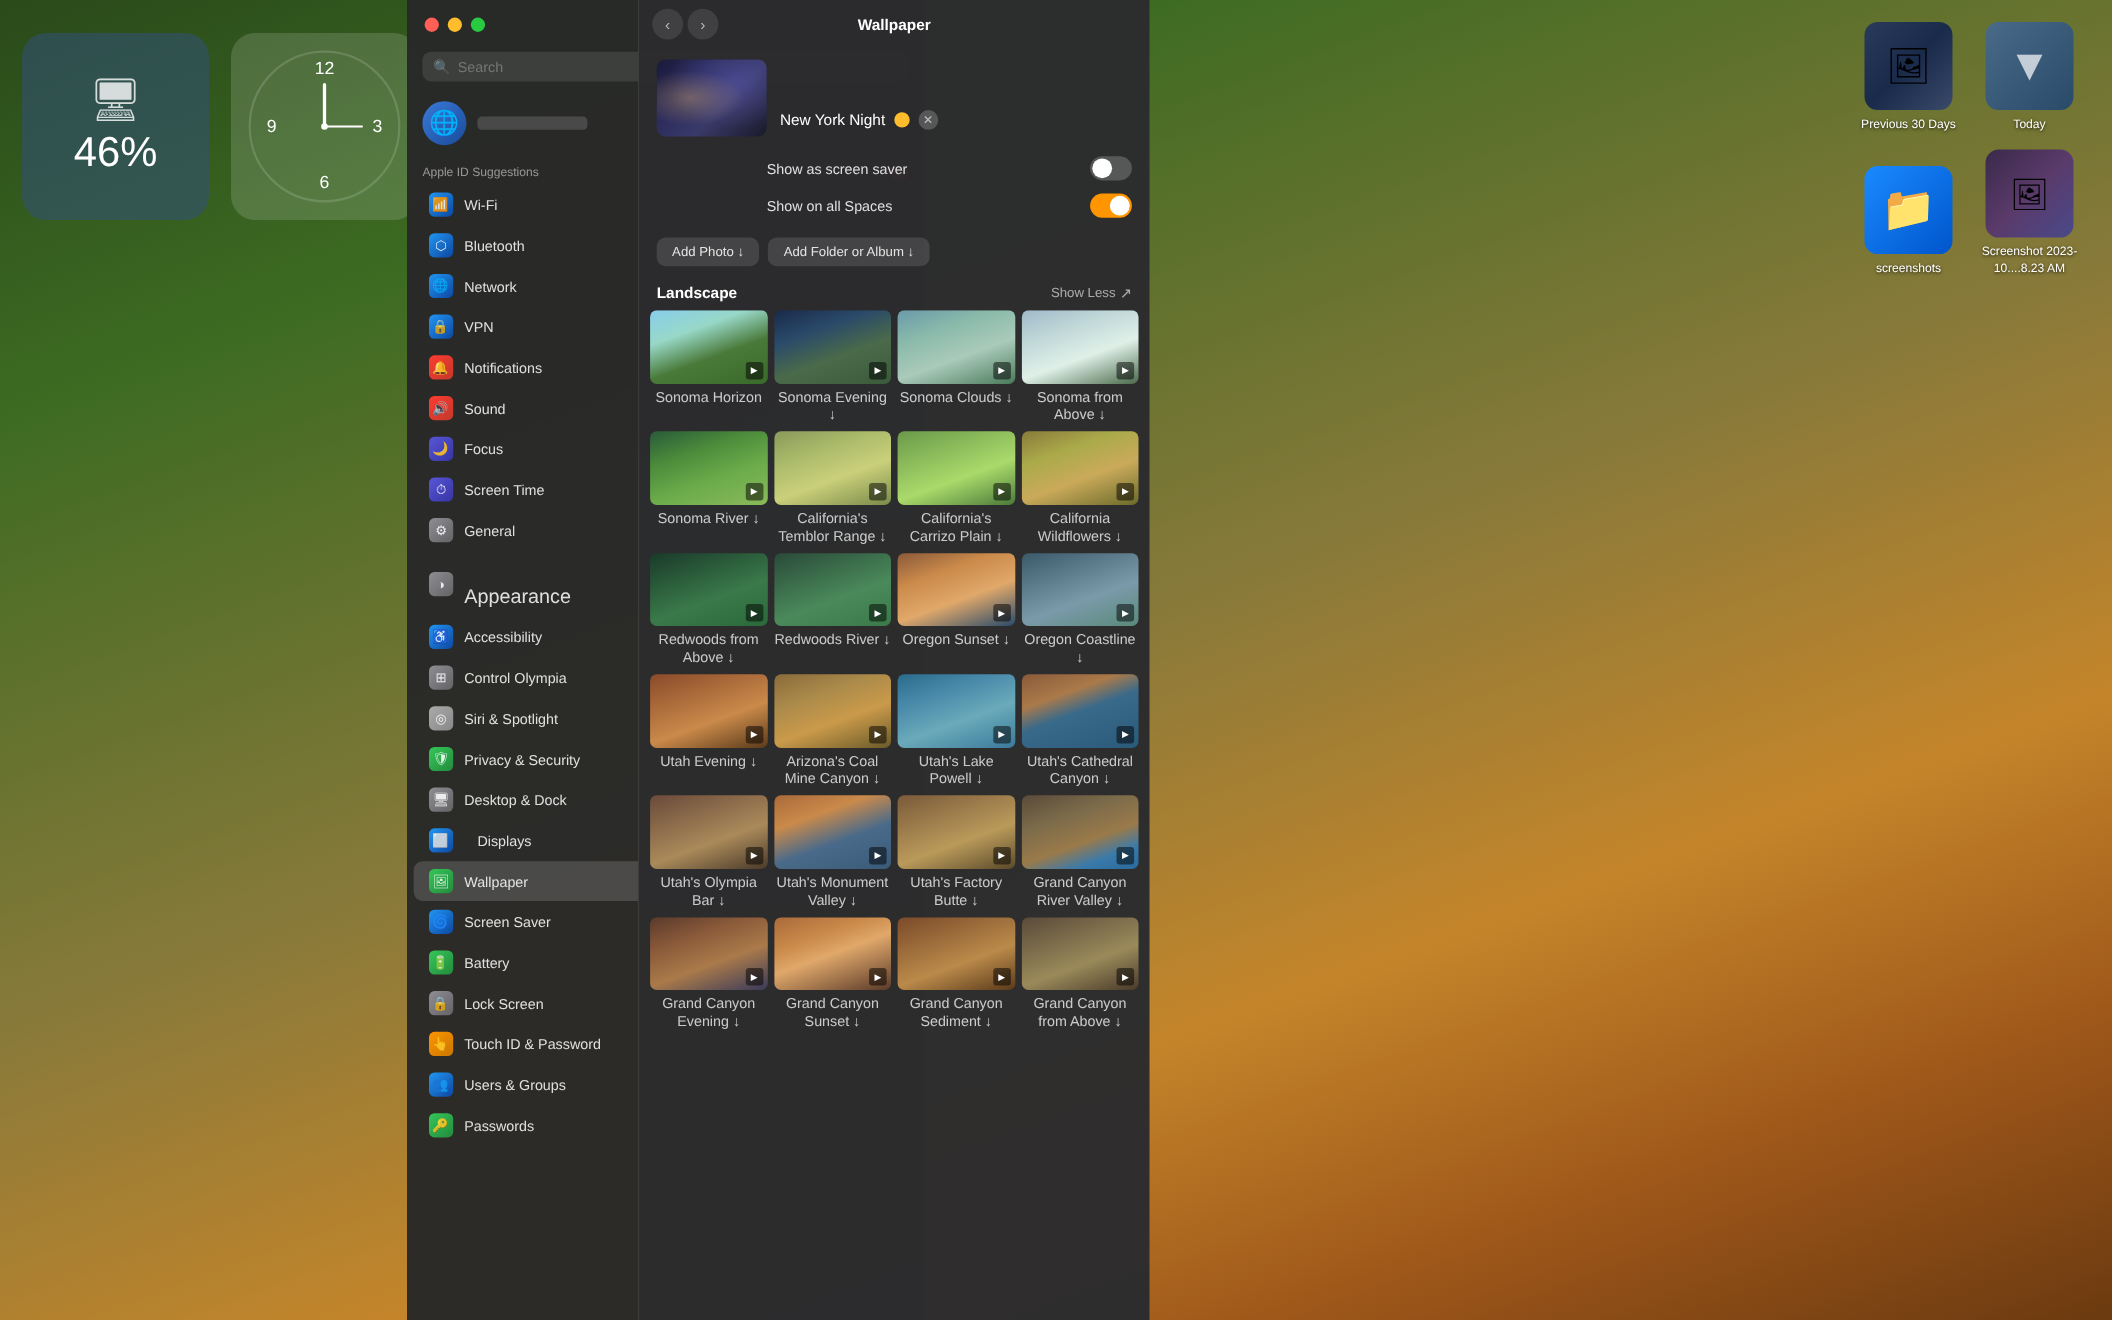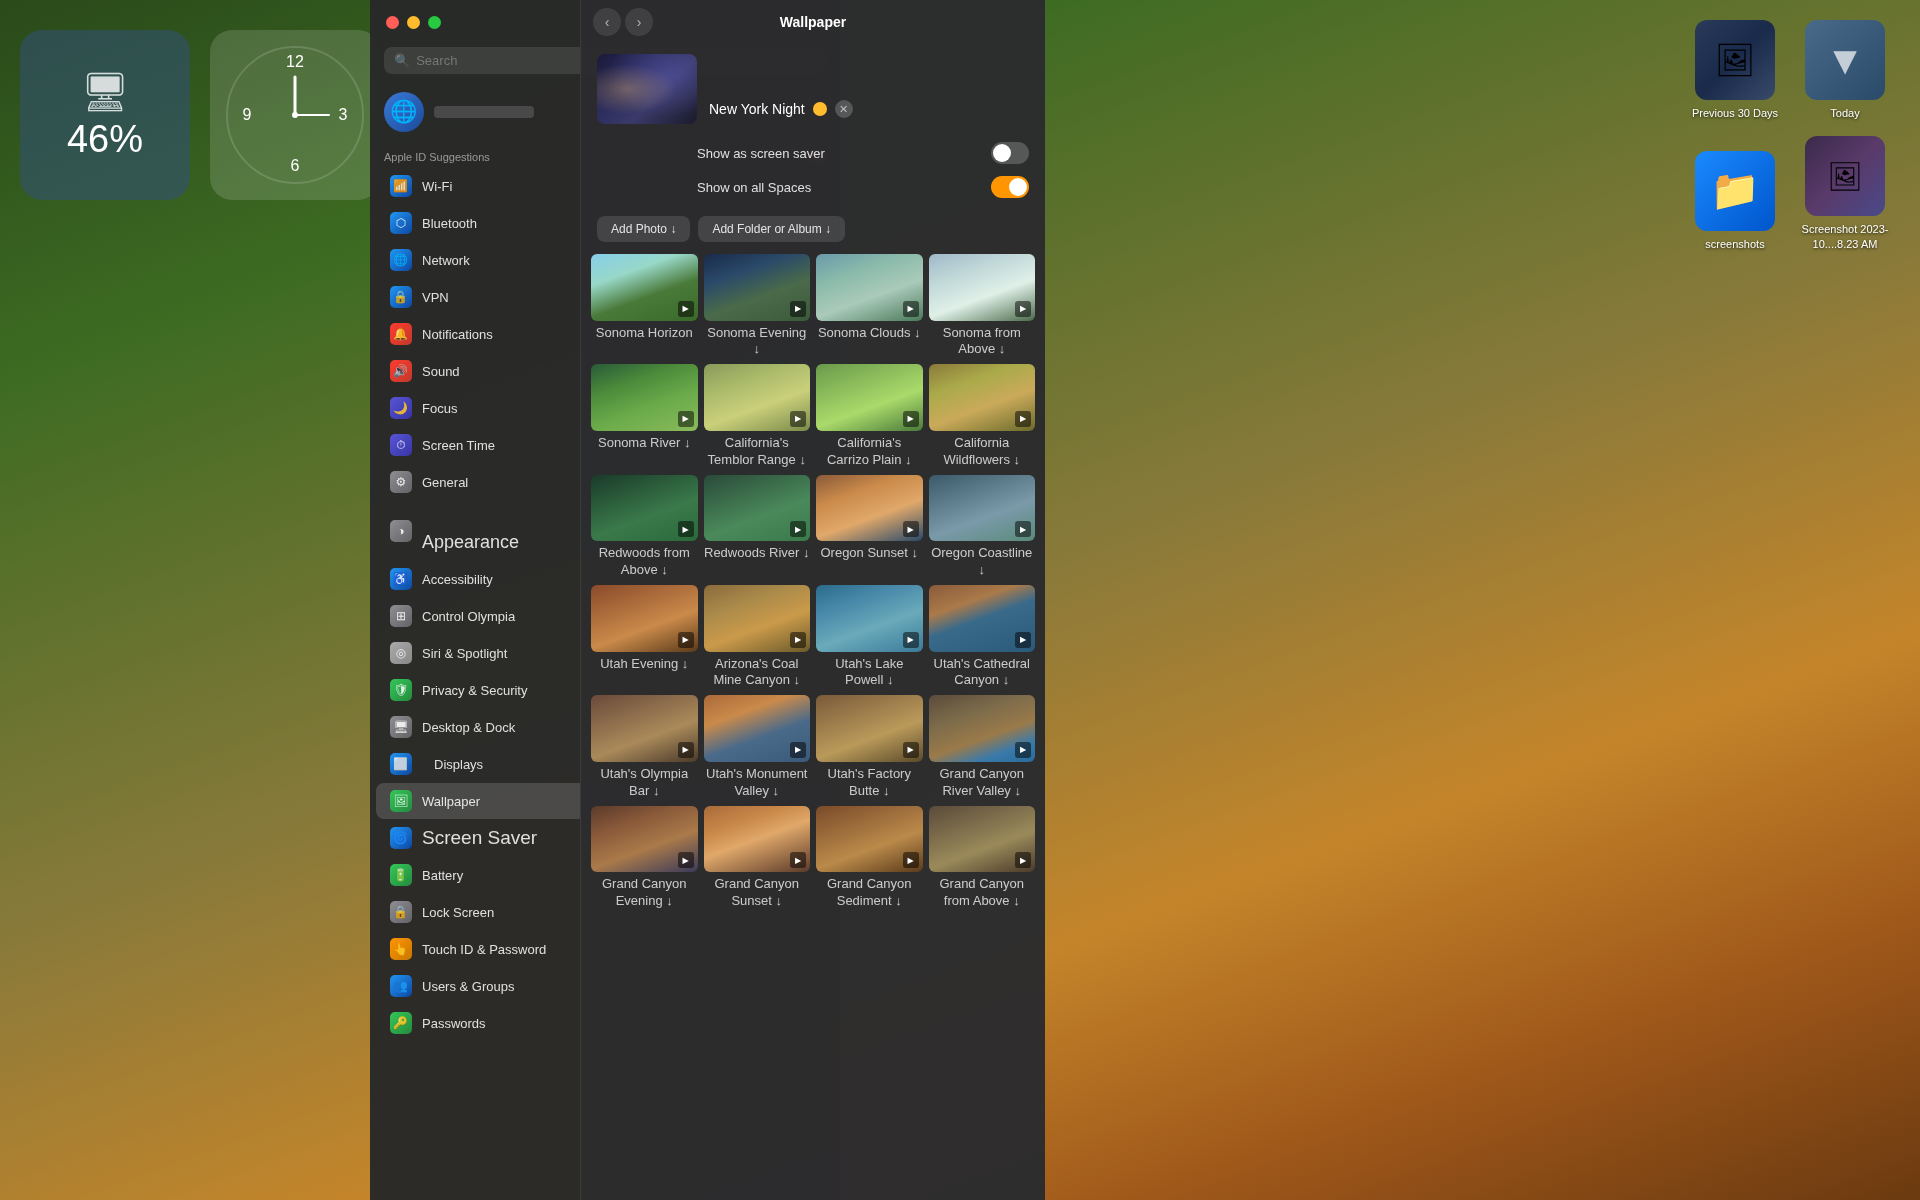--- a/index.html
+++ b/index.html
@@ -719,21 +719,21 @@
           <div class="sidebar-item active">
     <div class="sidebar-item-icon icon-wallpaper">
       <span style="font-size:12px;">🖼</span>
     </div>
     <span style="color:rgba(255,255,255,0.85); font-size:13px;">Wallpaper</span>
   </div>
           <div class="sidebar-item">
     <div class="sidebar-item-icon icon-screensaver">
       <span style="font-size:12px;">🌀</span>
     </div>
-    <span style="color:rgba(255,255,255,0.85); font-size:19px;">Screen Saver</span>
+    <span style="color:rgba(255,255,255,0.85); font-size:13px;">Screen Saver</span>
   </div>
           <div class="sidebar-item">
     <div class="sidebar-item-icon icon-battery">
       <span style="font-size:12px;">🔋</span>
     </div>
     <span style="color:rgba(255,255,255,0.85); font-size:13px;">Battery</span>
   </div>
           <div class="sidebar-item">
     <div class="sidebar-item-icon icon-lockscreen">
       <span style="font-size:12px;">🔒</span>
@@ -791,20 +791,27 @@
     <div class="toggle-row2">
       <span class="toggle-label">Show on all Spaces</span>
       <div class="toggle on"></div>
     </div>
 
     <div class="action-buttons">
       <button class="action-btn">Add Photo ↓</button>
       <button class="action-btn">Add Folder or Album ↓</button>
     </div>
 
+    <div class="section-header">
+      <span class="section-title">Landscape</span>
+      <span style="display:flex; align-items:center; gap:4px;">
+        <button class="show-less-btn">Show Less</button>
+        <span style="color:rgba(255,255,255,0.6); font-size:13px;">↗</span>
+      </span>
+    </div>
 
     <div class="wp-grid-scroll">
       <div class="wp-grid" id="wp-grid-container">
       <div class="wp-item">
     <div class="wp-thumb sonoma-horizon">
       <div class="wp-play-btn">▶</div>
     </div>
     <div class="wp-name">Sonoma Horizon</div>
   </div>
           <div class="wp-item">

